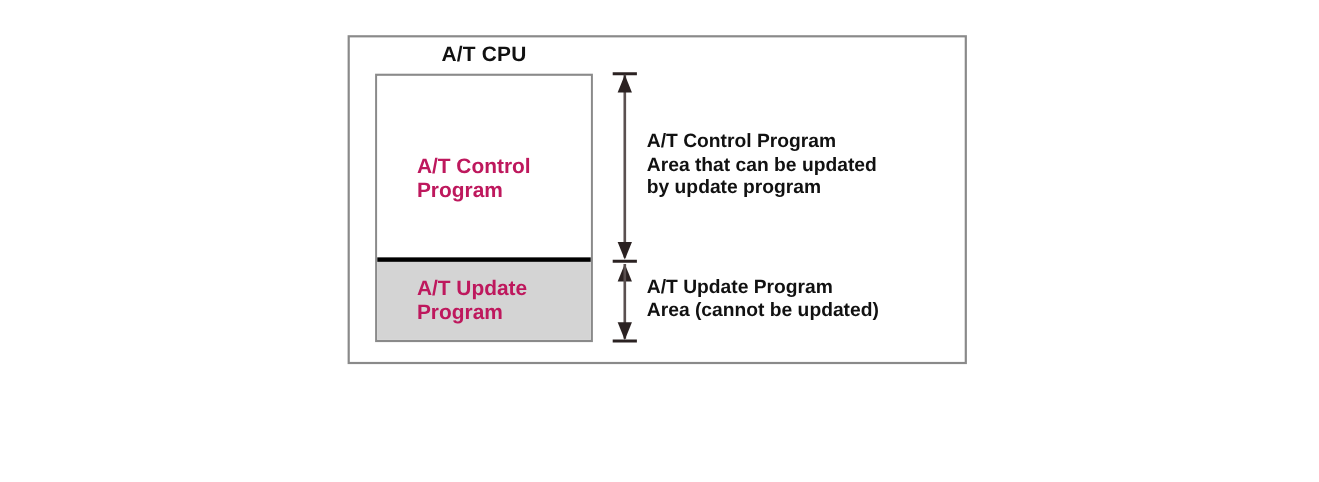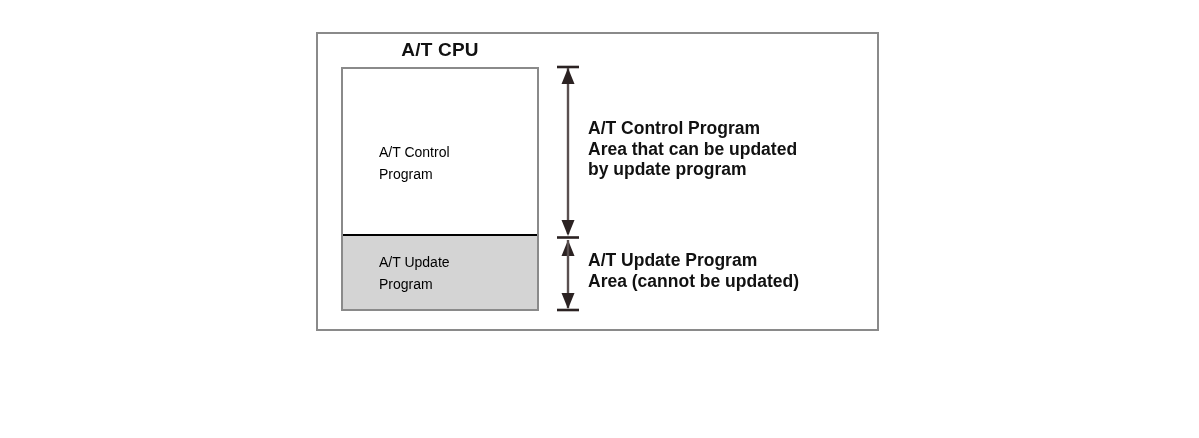--- a/index.html
+++ b/index.html
@@ -75,29 +75,29 @@
     width: 194px;
     height: 165px;
     background: #ffffff;
   }
 
   .segment-update {
     top: 165px;
     width: 194px;
     height: 75px;
     background: #d4d4d4;
-    border-top: 2px solid #000000;
+    border-top: 4px solid #000000;
   }
 
   .segment-label {
     padding-left: 36px;
-    font-size: 14px;
-    font-weight: normal;
+    font-size: 19px;
+    font-weight: bold;
     line-height: 22px;
-    color: #000000;
+    color: #be185d;
     white-space: pre-line;
   }
 
   .segment-control .segment-label {
     margin-top: 22px;
   }
 
   
   .dimension-arrows {
     position: absolute;

